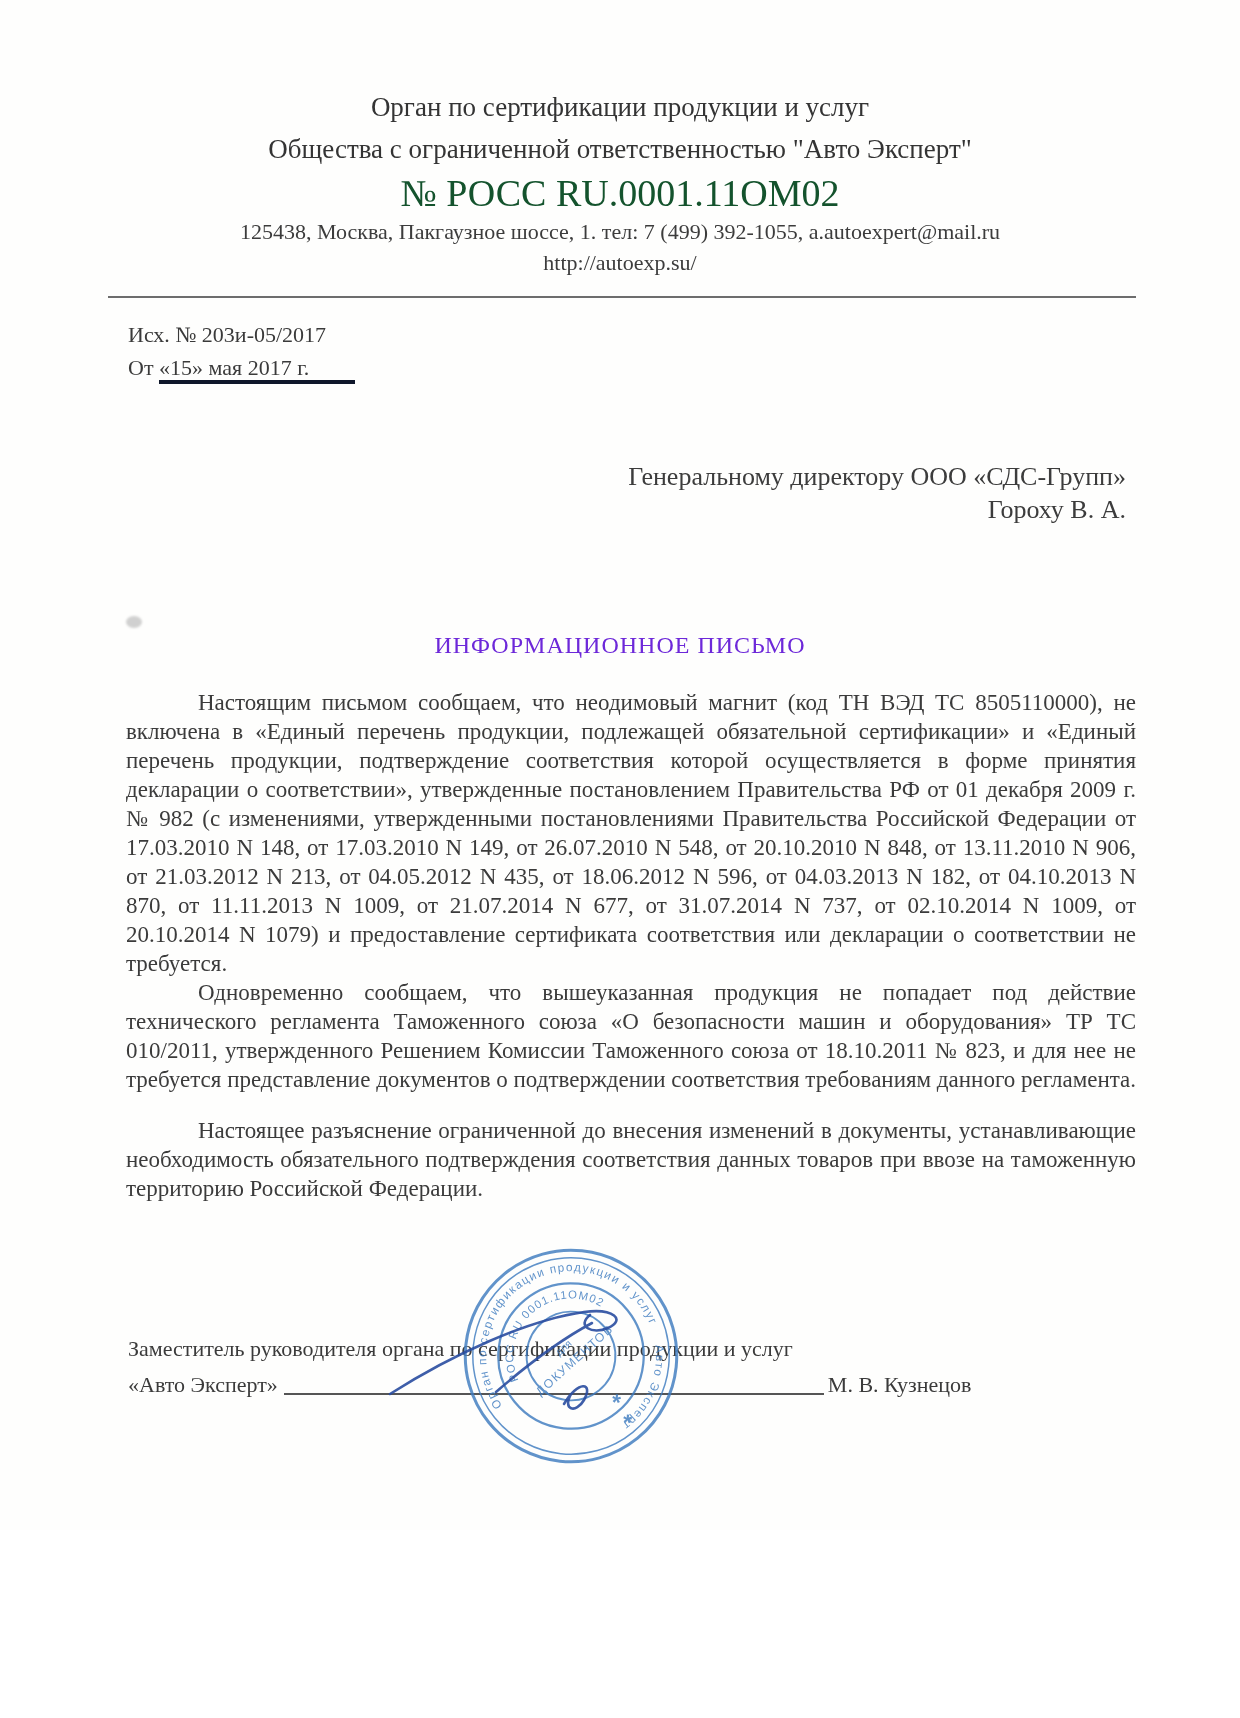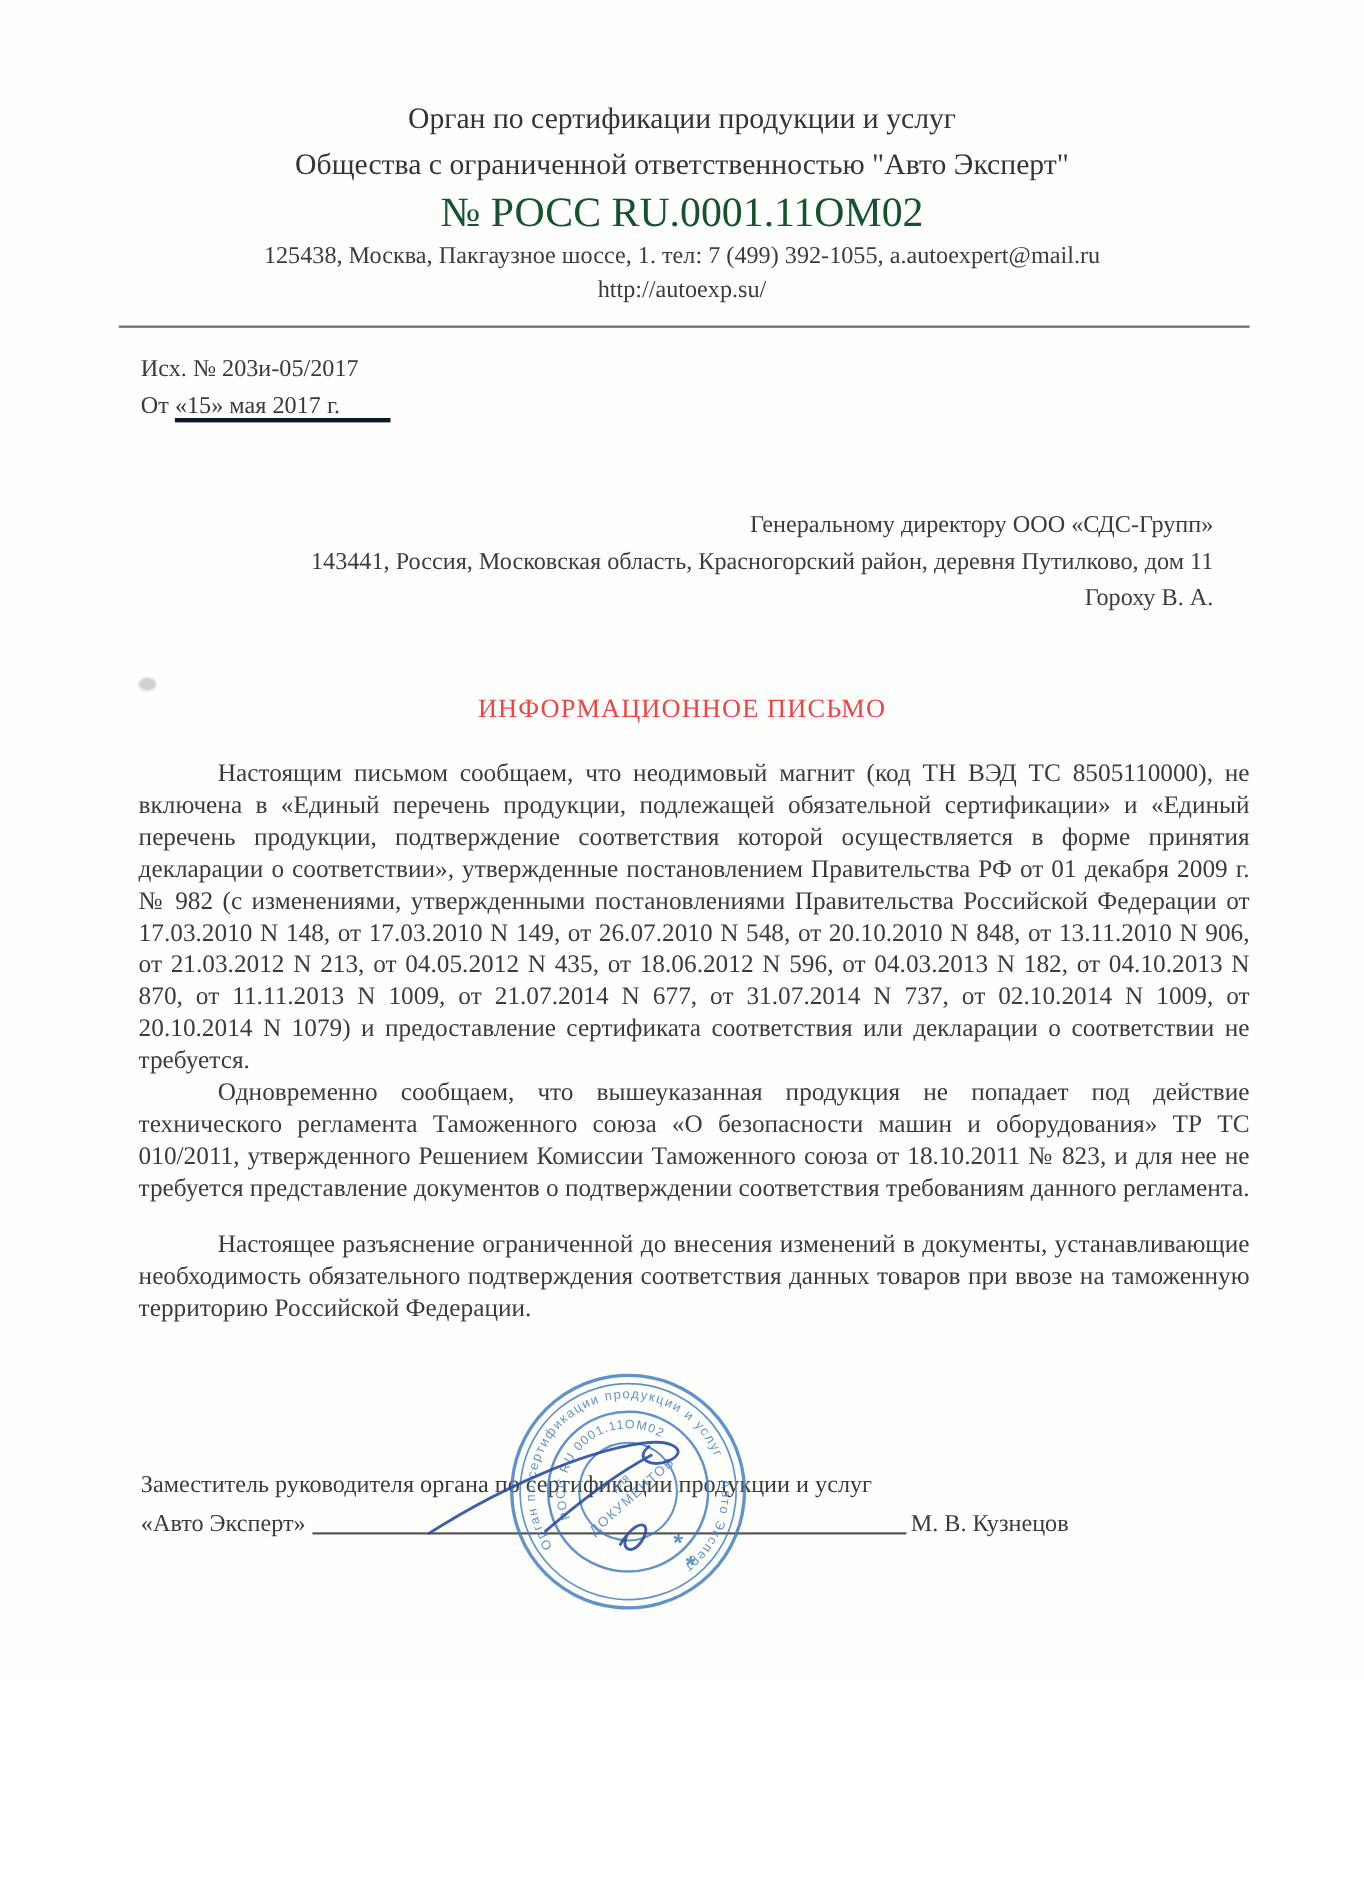--- a/index.html
+++ b/index.html
@@ -25,27 +25,27 @@
   .divider {
     position: absolute;
     top: 296px; left: 108px; width: 1028px;
     border-top: 2px solid #6d6d6d;
   }
   
   .refblock { position: absolute; top: 318px; left: 128px; font-size: 22px; line-height: 33px; }
   .date-underlined { border-bottom: 4px solid #0f172a; padding-right: 46px; }
   
   .recipient {
-    position: absolute; top: 460px; right: 137px;
-    text-align: right; font-size: 22px; line-height: 33px; color: #3c3c3c;
+    position: absolute; top: 460px; right: 114px;
+    text-align: right; font-size: 26px; line-height: 33px; color: #3c3c3c;
   }
   
   .doc-title {
     position: absolute; top: 632px; left: 0; right: 0;
-    text-align: center; font-size: 24px; letter-spacing: 1px; color: #ef4444;
+    text-align: center; font-size: 24px; letter-spacing: 1px; color: #6d28d9;
   }
   
   .body-text {
     position: absolute; top: 688px; left: 126px; width: 1010px;
     font-size: 23px; line-height: 29px; text-align: justify; color: #3b3b3b;
   }
   .body-text p { margin: 0; text-indent: 72px; }
   .body-text p.spaced { margin-top: 22px; }
   
   .sig-block { position: absolute; top: 1336px; left: 128px; width: 1000px; font-size: 22px; color: #3b3b3b; }
@@ -82,21 +82,20 @@
   <div class="refblock">
     <div>Исх. № 203и-05/2017</div>
     <div>
       <span>От</span>
       <span class="date-underlined">«15» мая 2017 г.</span>
     </div>
   </div>
 
   <div class="recipient">
     <div>Генеральному директору ООО «СДС-Групп»</div>
-    <div>143441, Россия, Московская область, Красногорский район, деревня Путилково, дом 11</div>
     <div>Гороху В. А.</div>
   </div>
 
   <div class="artifact"></div>
 
   <div class="doc-title">ИНФОРМАЦИОННОЕ ПИСЬМО</div>
 
   <div class="body-text">
     <p>Настоящим письмом сообщаем, что неодимовый магнит (код ТН ВЭД ТС 8505110000), не включена в «Единый перечень продукции, подлежащей обязательной сертификации» и «Единый перечень продукции, подтверждение соответствия которой осуществляется в форме принятия декларации о соответствии», утвержденные постановлением Правительства РФ от 01 декабря 2009 г. № 982 (с изменениями, утвержденными постановлениями Правительства Российской Федерации от 17.03.2010 N 148, от 17.03.2010 N 149, от 26.07.2010 N 548, от 20.10.2010 N 848, от 13.11.2010 N 906, от 21.03.2012 N 213, от 04.05.2012 N 435, от 18.06.2012 N 596, от 04.03.2013 N 182, от 04.10.2013 N 870, от 11.11.2013 N 1009, от 21.07.2014 N 677, от 31.07.2014 N 737, от 02.10.2014 N 1009, от 20.10.2014 N 1079) и предоставление сертификата соответствия или декларации о соответствии не требуется.</p>
     <p>Одновременно сообщаем, что вышеуказанная продукция не попадает под действие технического регламента Таможенного союза «О безопасности машин и оборудования» ТР ТС 010/2011, утвержденного Решением Комиссии Таможенного союза от 18.10.2011 № 823, и для нее не требуется представление документов о подтверждении соответствия требованиям данного регламента.</p>

